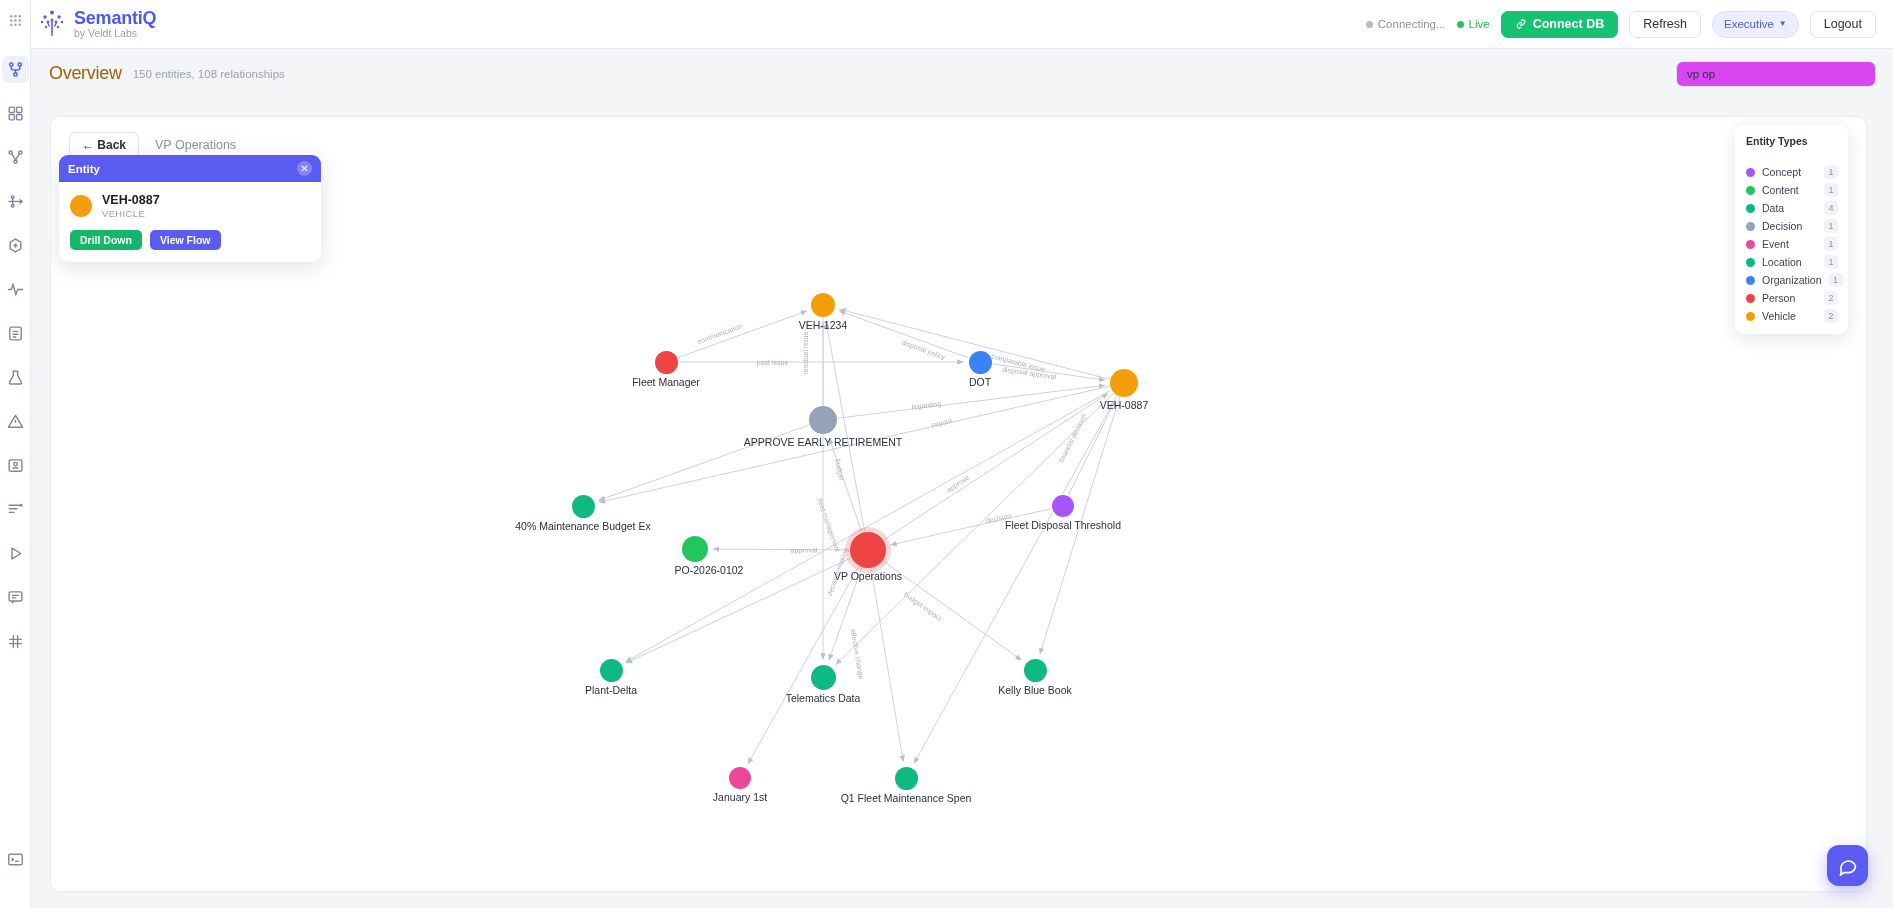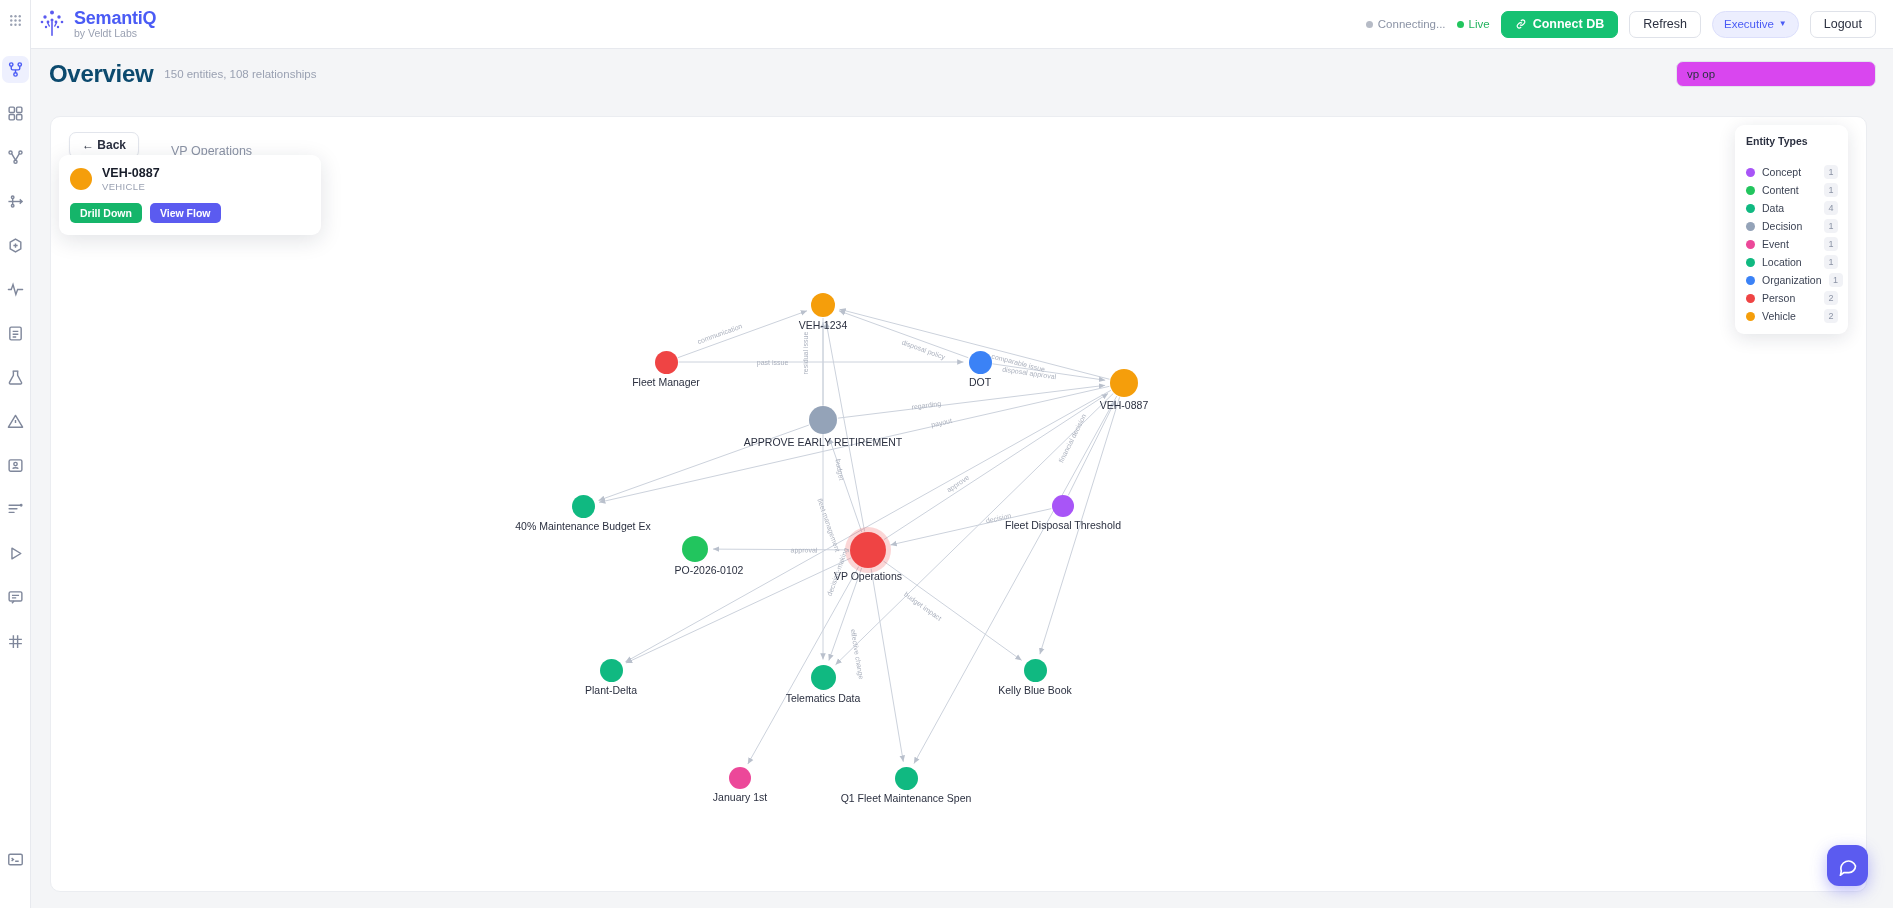--- a/index.html
+++ b/index.html
@@ -58,38 +58,38 @@
   .btn-green { background: #16c172; border-color: #16c172; color: #fff; font-weight: 600; gap: 6px; }
   .btn-role { background: #eceefe; border-color: #dcdffb; color: #4a5bf5; border-radius: 14px; font-size: 11.5px; padding: 0 11px; gap:5px;}
   .btn svg { width: 12px; height: 12px; }
   .caret { font-size: 8px; line-height: 1; }
 
   
   .pagehead {
     position: absolute; left: 31px; top: 49px; right: 0; height: 49px;
     display: flex; align-items: center; padding: 0 17px 0 18px; z-index: 20;
   }
-  .page-title { font-size: 24px; font-weight: 700; color: #0c4a6e; letter-spacing: -0.3px; }
+  .page-title { font-size: 18px; font-weight: 400; color: #a16207; letter-spacing: -0.3px; }
   .page-meta { font-size: 11.5px; color: #9aa1b2; margin-left: 11px; }
   .search-wrap { margin-left: auto; }
   .search-input {
     width: 200px; height: 26px; border-radius: 7px; border: 1px solid #e2e5ec;
     background: #d946ef; font-size: 11.5px; color: #2b3040; padding: 0 10px;
     font-family: "Liberation Sans", sans-serif; outline: none;
   }
 
   
   .canvas {
     position: absolute; left: 50px; top: 116px; width: 1817px; height: 776px;
     background: #fff; border-radius: 10px; border: 1px solid #ebedf1; overflow: hidden;
   }
   .graph-svg { position: absolute; inset: 0; width: 100%; height: 100%; }
 
   
-  .backrow { position: absolute; left: 18px; top: 15px; display: flex; align-items: flex-end; gap: 32px; z-index: 12; }
+  .backrow { position: absolute; left: 18px; top: 15px; display: flex; align-items: center; gap: 16px; z-index: 12; }
   .back-btn {
     height: 26px; padding: 0 12px; border-radius: 7px; border: 1px solid #e2e5ec;
     background: #fff; font-size: 12px; font-weight: 600; color: #2b3040;
     display: inline-flex; align-items: center; cursor: pointer;
     box-shadow: 0 1px 2px rgba(20,25,40,.05);
   }
   .crumb { font-size: 12.5px; color: #8b93a5; }
 
   
   .card {
@@ -433,20 +433,24 @@
         <div class="edge-label" style="left: 830.738px; top: 515.426px; transform: translate(-50%, -50%) rotate(80.5deg);">effective change</div>
         <div class="edge-label" style="left: 889.98px; top: 307.611px; transform: translate(-50%, -50%) rotate(-12.8deg);">payout</div>
       </div>
 
     <div class="backrow">
       <button class="back-btn">← Back</button>
       <div class="crumb">VP Operations</div>
     </div>
 
     <div class="card">
+      <div class="card-head">
+        <span class="card-head-title">Entity</span>
+        <span class="card-close">✕</span>
+      </div>
       <div class="card-body">
         <div class="card-idrow">
           <span class="card-swatch"></span>
           <div>
             <div class="card-name">VEH-0887</div>
             <div class="card-type">VEHICLE</div>
           </div>
         </div>
         <div class="card-actions">
           <button class="b b-drill">Drill Down</button>

